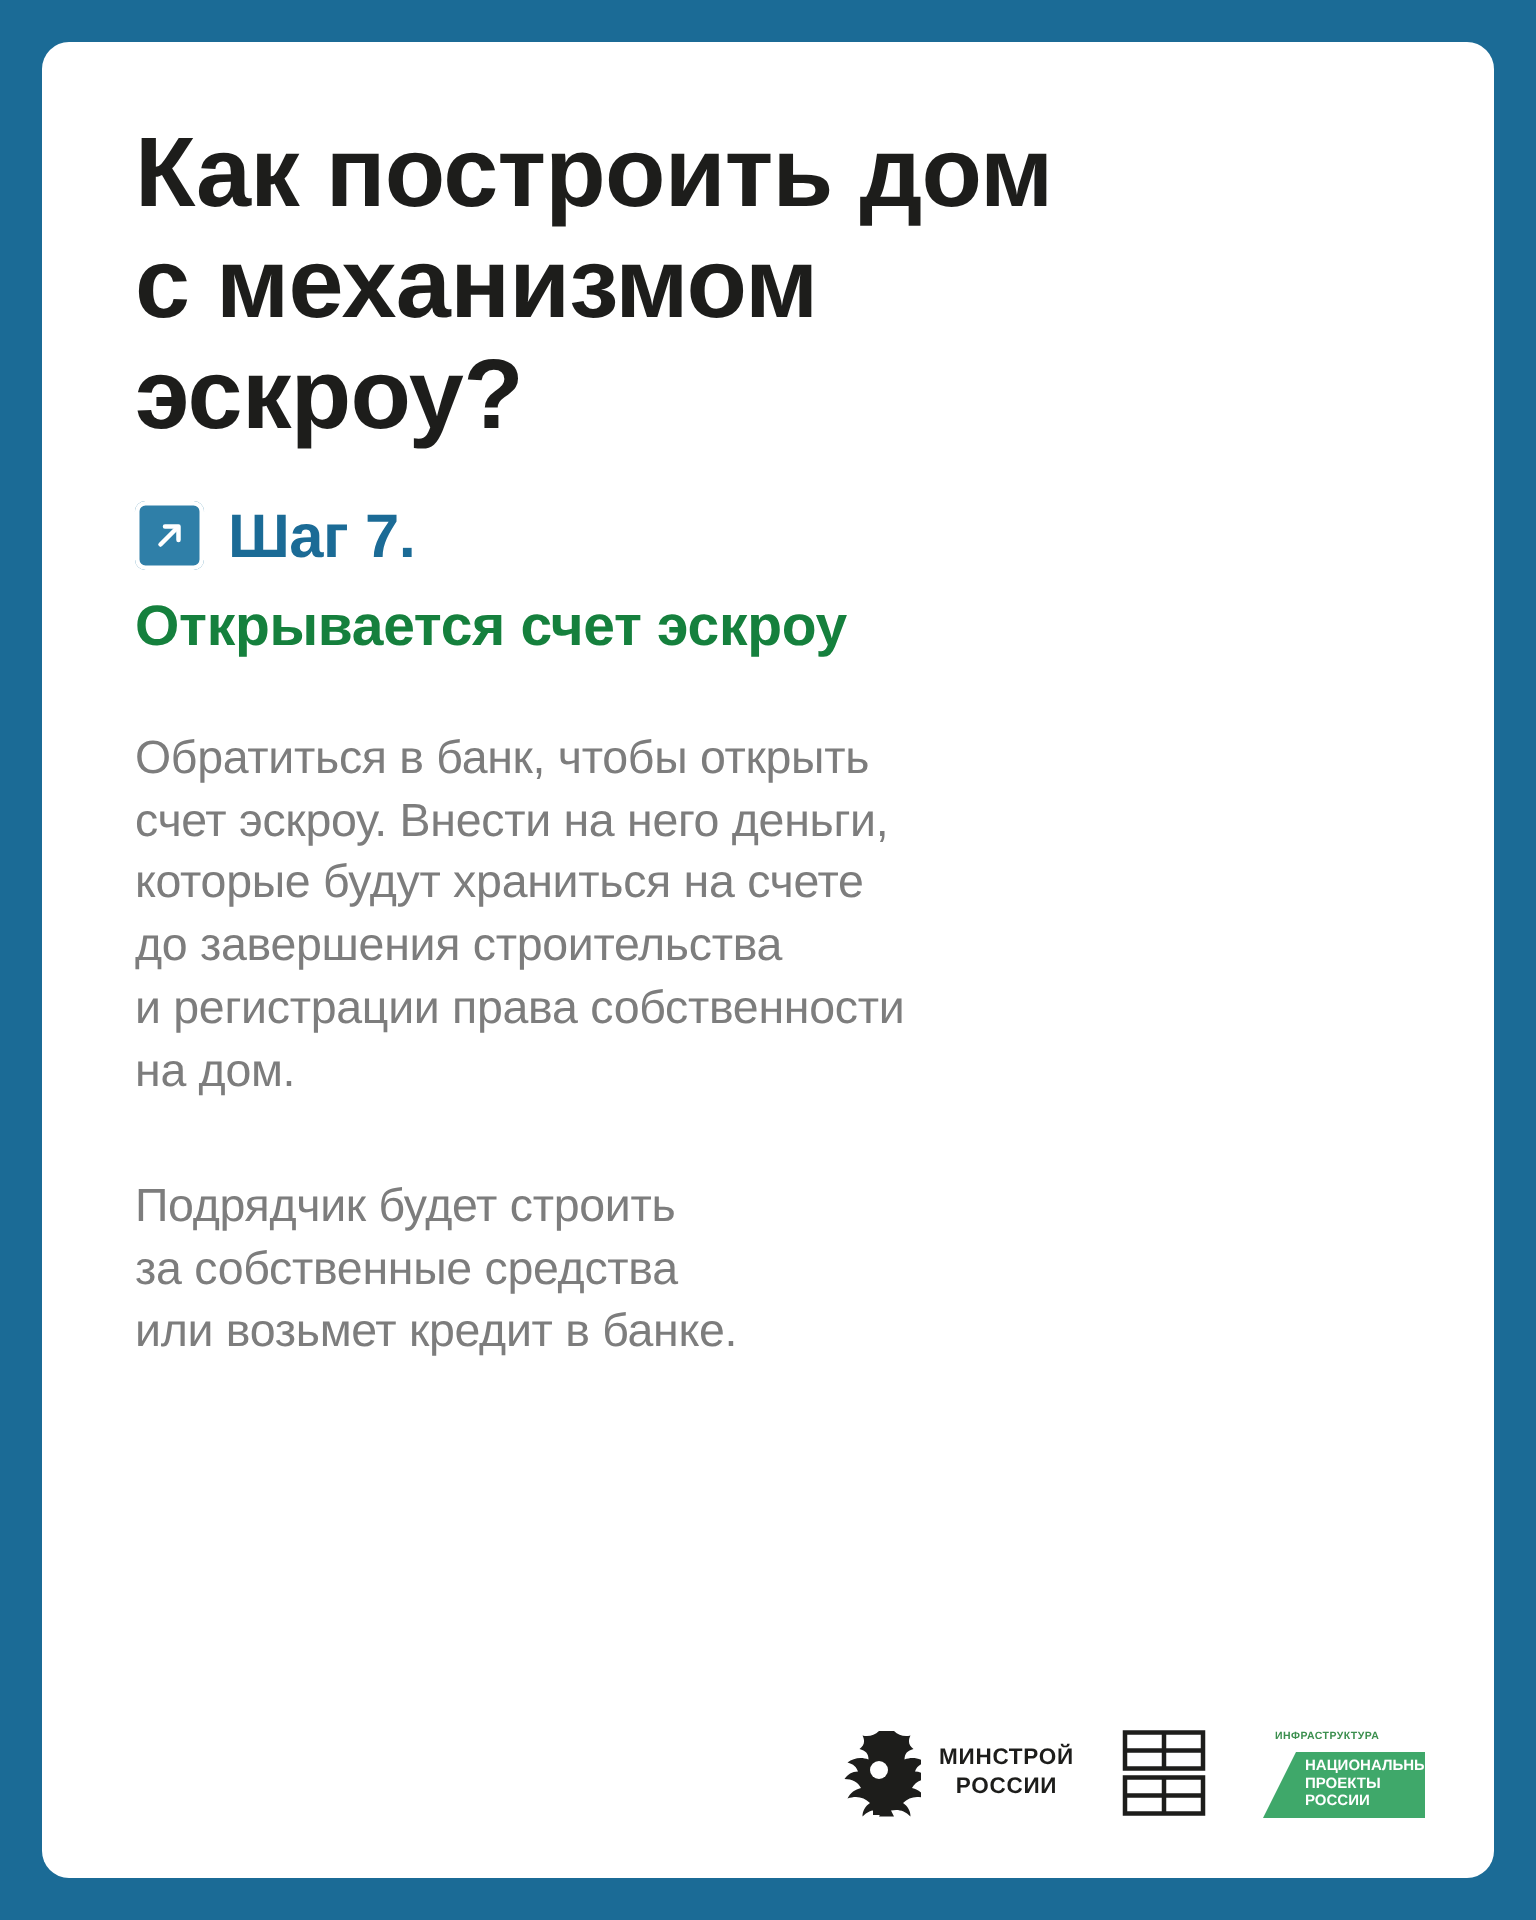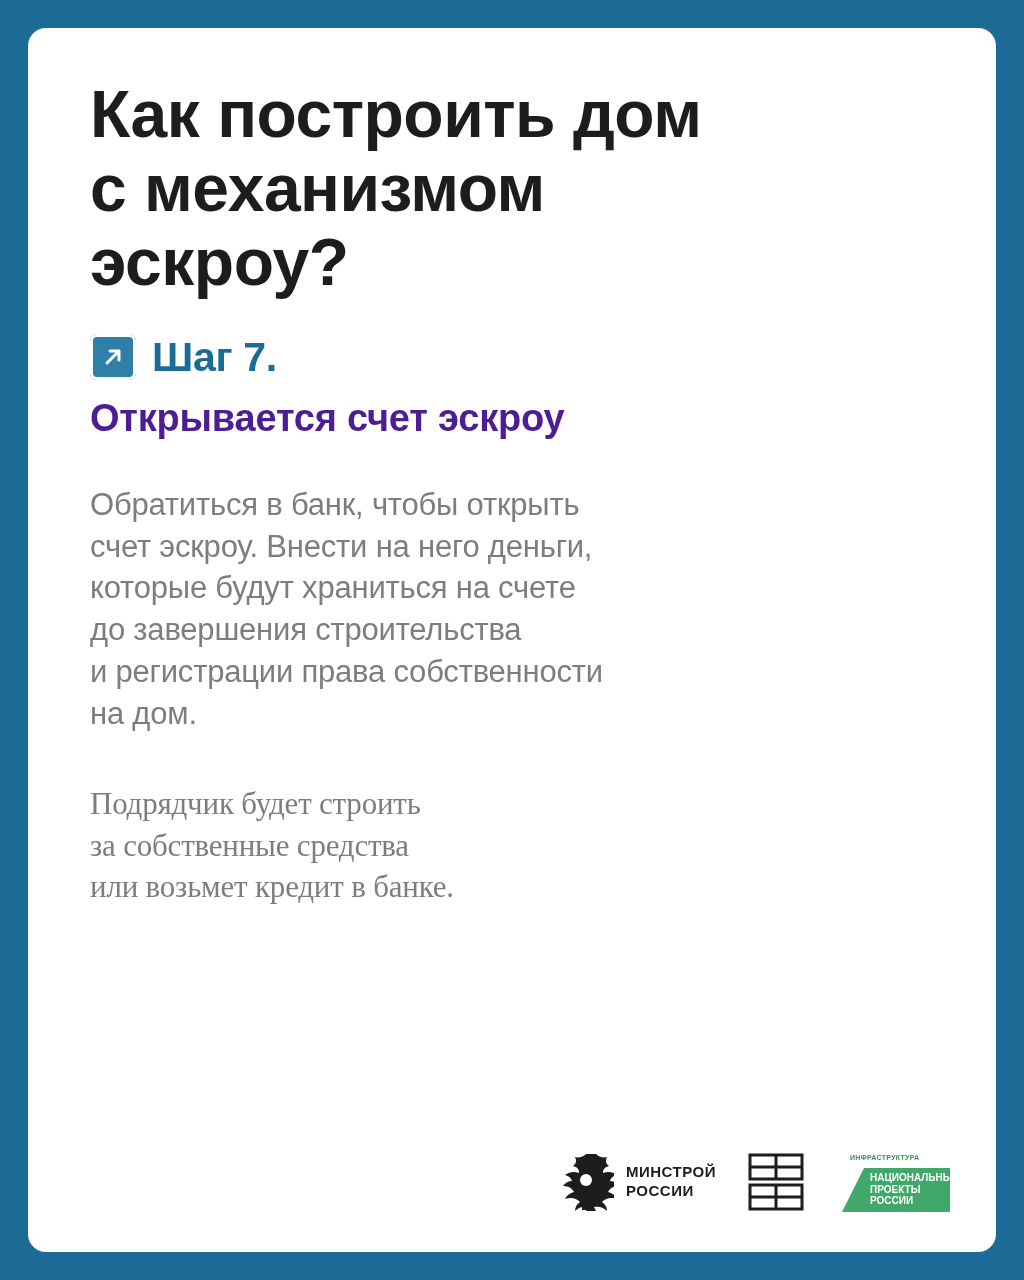--- a/index.html
+++ b/index.html
@@ -61,48 +61,48 @@
   .step-label {
     font-size: 41px;
     font-weight: bold;
     color: #1b6b96;
     margin-left: 16px;
     letter-spacing: -0.3px;
   }
   .step-subtitle {
     font-size: 38px;
     font-weight: bold;
-    color: #4c1d95;
+    color: #15803d;
     margin-top: 16px;
     letter-spacing: -0.2px;
   }
   .body-text {
     font-size: 31px;
     line-height: 1.35;
     color: #7d7d7d;
     margin-top: 44px;
     white-space: pre-line;
     letter-spacing: -0.2px;
   }
   .body-text.second {
     margin-top: 48px;
-    font-family: Liberation Serif, serif;
   }
   .logos {
     position: absolute;
     right: 42px;
     bottom: 38px;
     display: flex;
     align-items: center;
     gap: 30px;
   }
   .logo-minstroy {
     display: flex;
     align-items: center;
     gap: 12px;
+    text-align: center;
   }
   .eagle {
     width: 56px;
     height: 64px;
     display: block;
   }
   .minstroy-text {
     font-size: 15px;
     font-weight: bold;
     line-height: 1.25;

